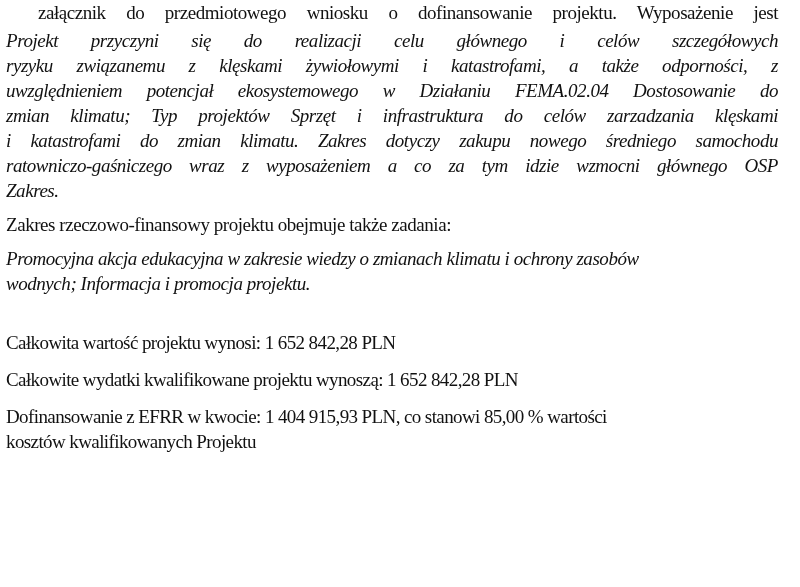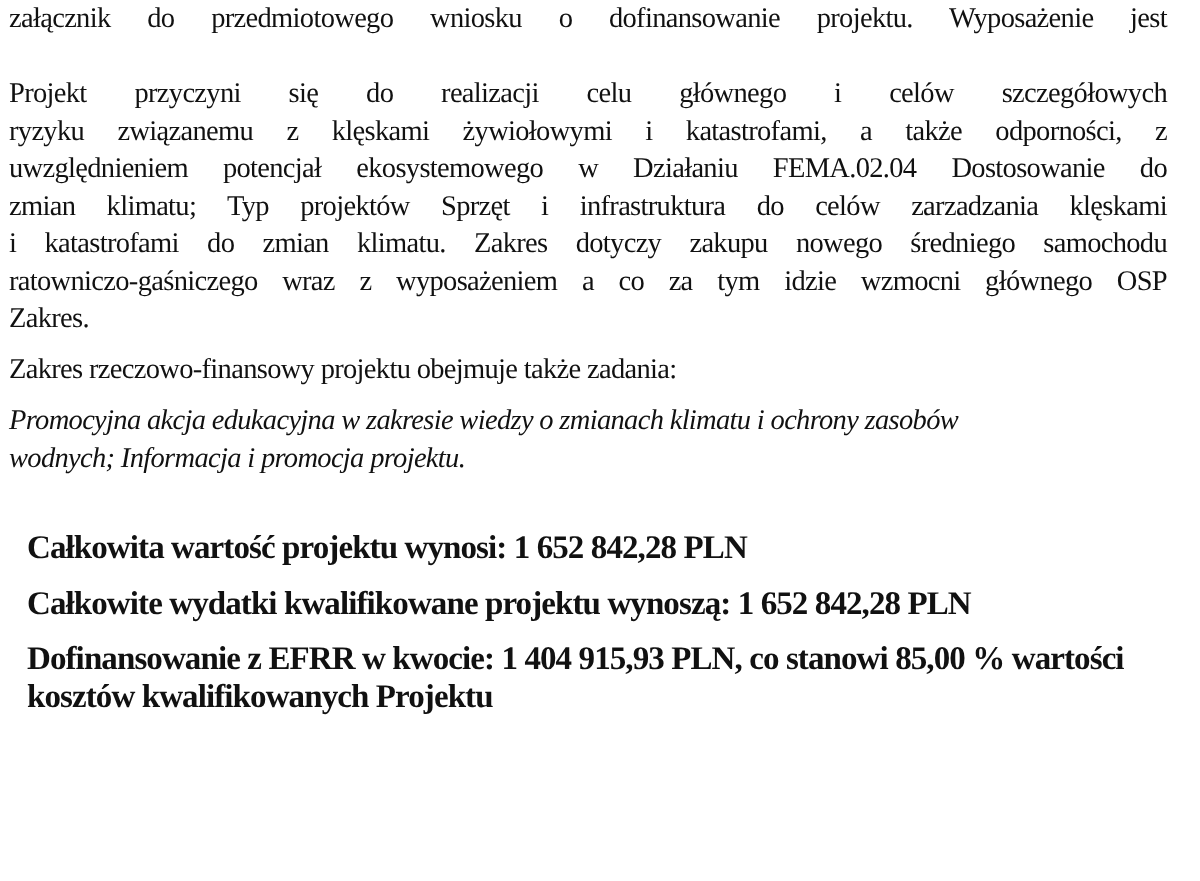--- a/index.html
+++ b/index.html
@@ -25,29 +25,29 @@
       margin: 0;
       font-size: 19px;
       line-height: 25px;
       text-align: justify;
       letter-spacing: -0.45px;
       word-spacing: 0px;
     }
     .justify-last {
       text-align-last: justify;
     }
-    .p1 { margin-top: 0px; }
-    .p2 { margin-top: 25px; }
+    .p1 { margin-top: 0px; margin-left: 32px; }
+    .p2 { margin-top: 3px; font-style: italic; }
     .p3 { margin-top: 9px; }
     .p4 { margin-top: 9px; text-align: left; font-style: italic; }
     .bold {
-      font-weight: bold;
-      font-size: 22px;
+      font-weight: normal;
+      font-size: 19px;
       line-height: 25px;
-      margin: 12px;
+      margin: 0;
       letter-spacing: -0.6px;
       text-align: left;
     }
     .b1 { margin-top: 34px; }
     .b2 { margin-top: 12px; }
     .b3 { margin-top: 12px; }
     .line { display: block; }
   </style>
 </head>
 <body>

